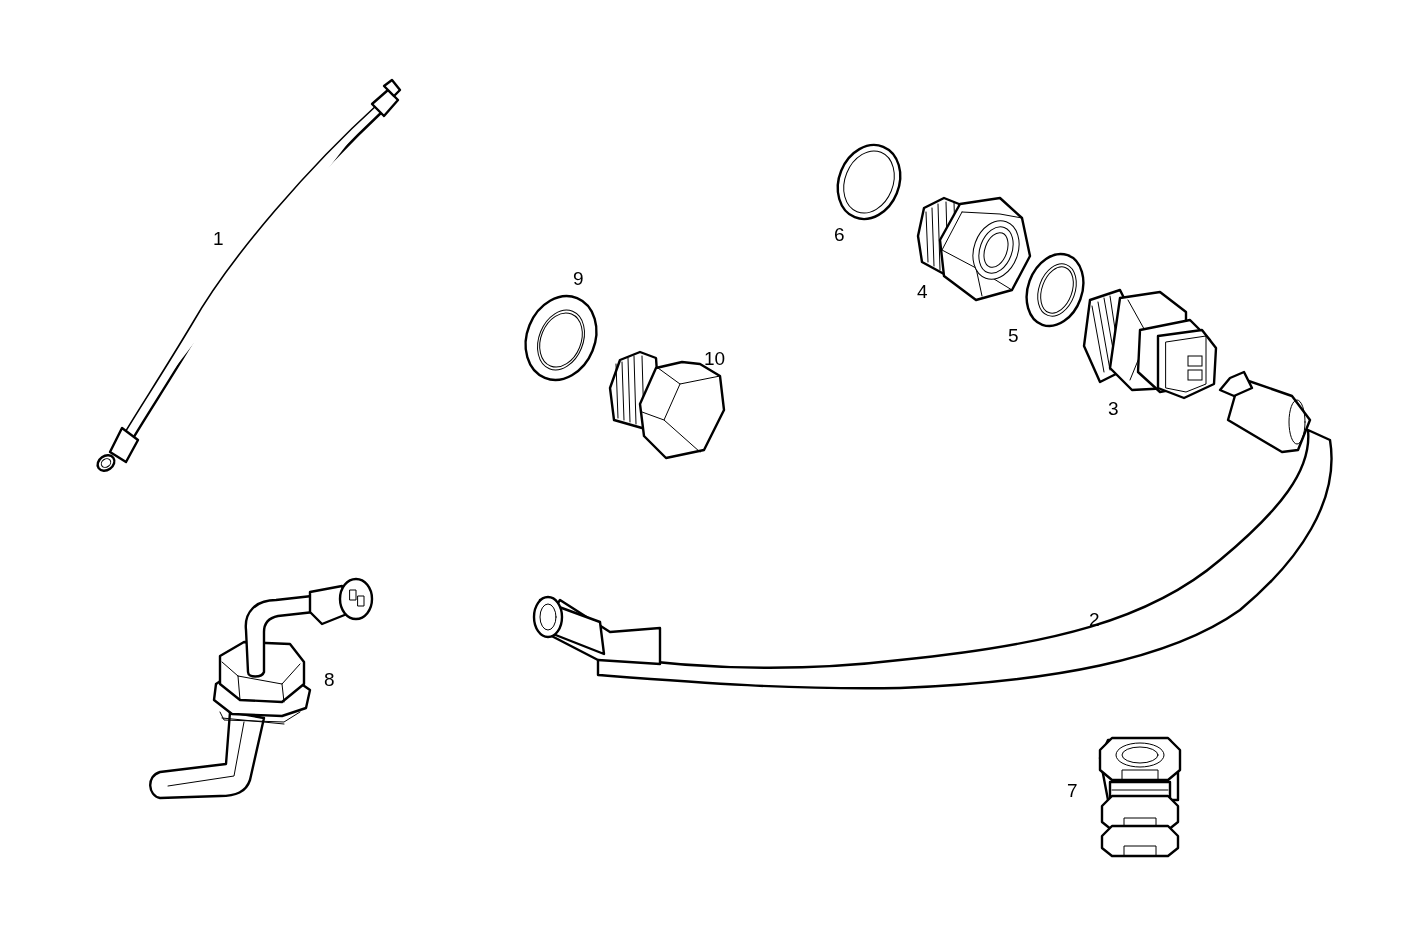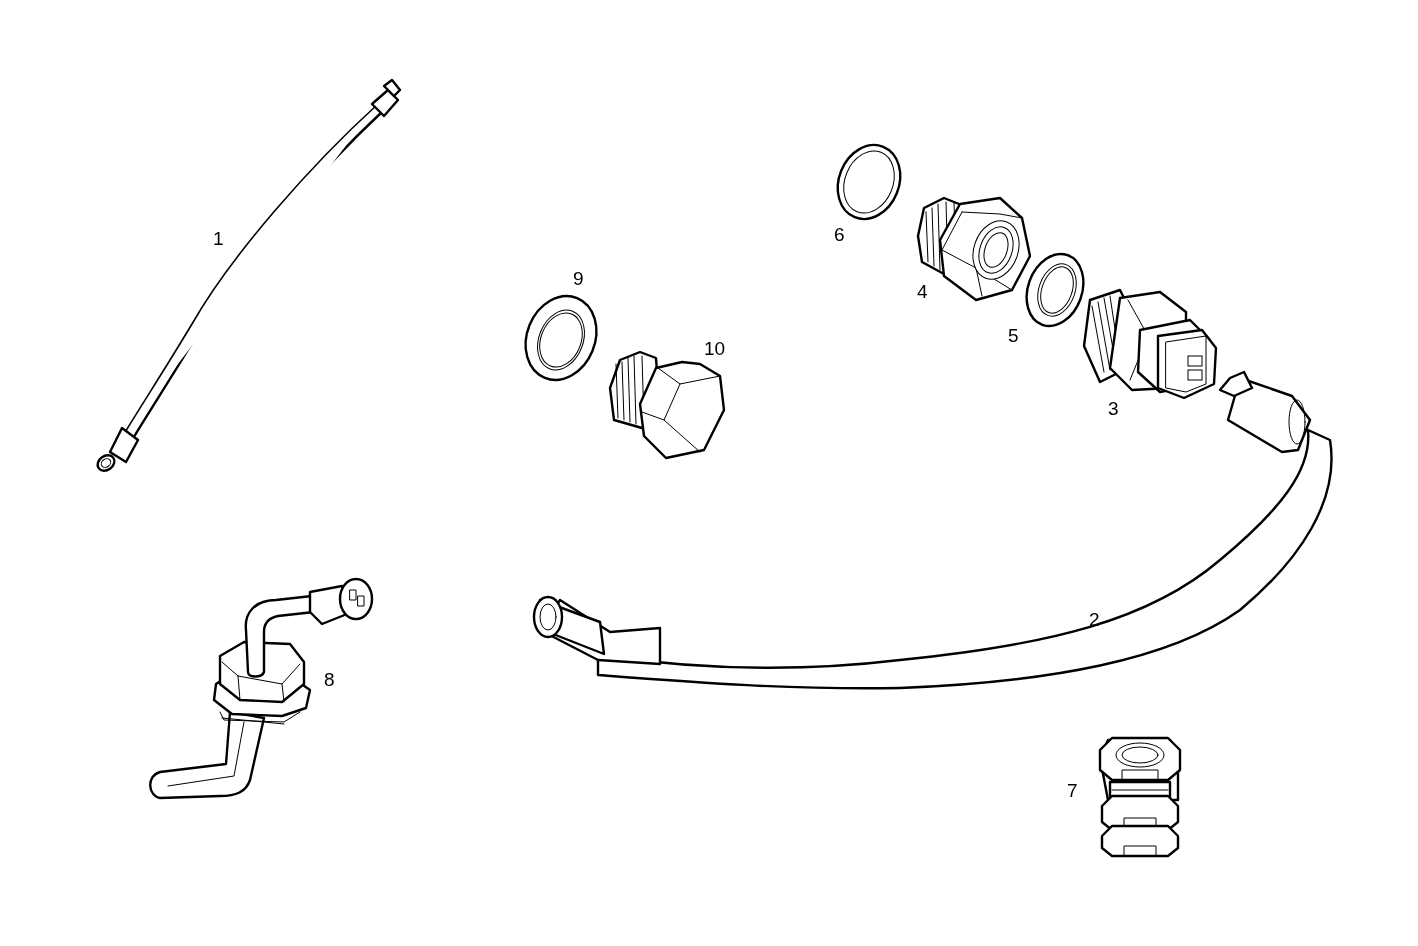--- a/index.html
+++ b/index.html
@@ -115,14 +115,14 @@
 <div>
   <span class="lbl" style="left:213px;top:229px;">1</span>
   <span class="lbl" style="left:1089px;top:610px;">2</span>
   <span class="lbl" style="left:1108px;top:399px;">3</span>
   <span class="lbl" style="left:917px;top:282px;">4</span>
   <span class="lbl" style="left:1008px;top:326px;">5</span>
   <span class="lbl" style="left:834px;top:225px;">6</span>
   <span class="lbl" style="left:1067px;top:781px;">7</span>
   <span class="lbl" style="left:324px;top:670px;">8</span>
   <span class="lbl" style="left:573px;top:269px;">9</span>
-  <span class="lbl" style="left:704px;top:339px;">10</span>
+  <span class="lbl" style="left:704px;top:349px;">10</span>
 </div>
 
 </body></html>

